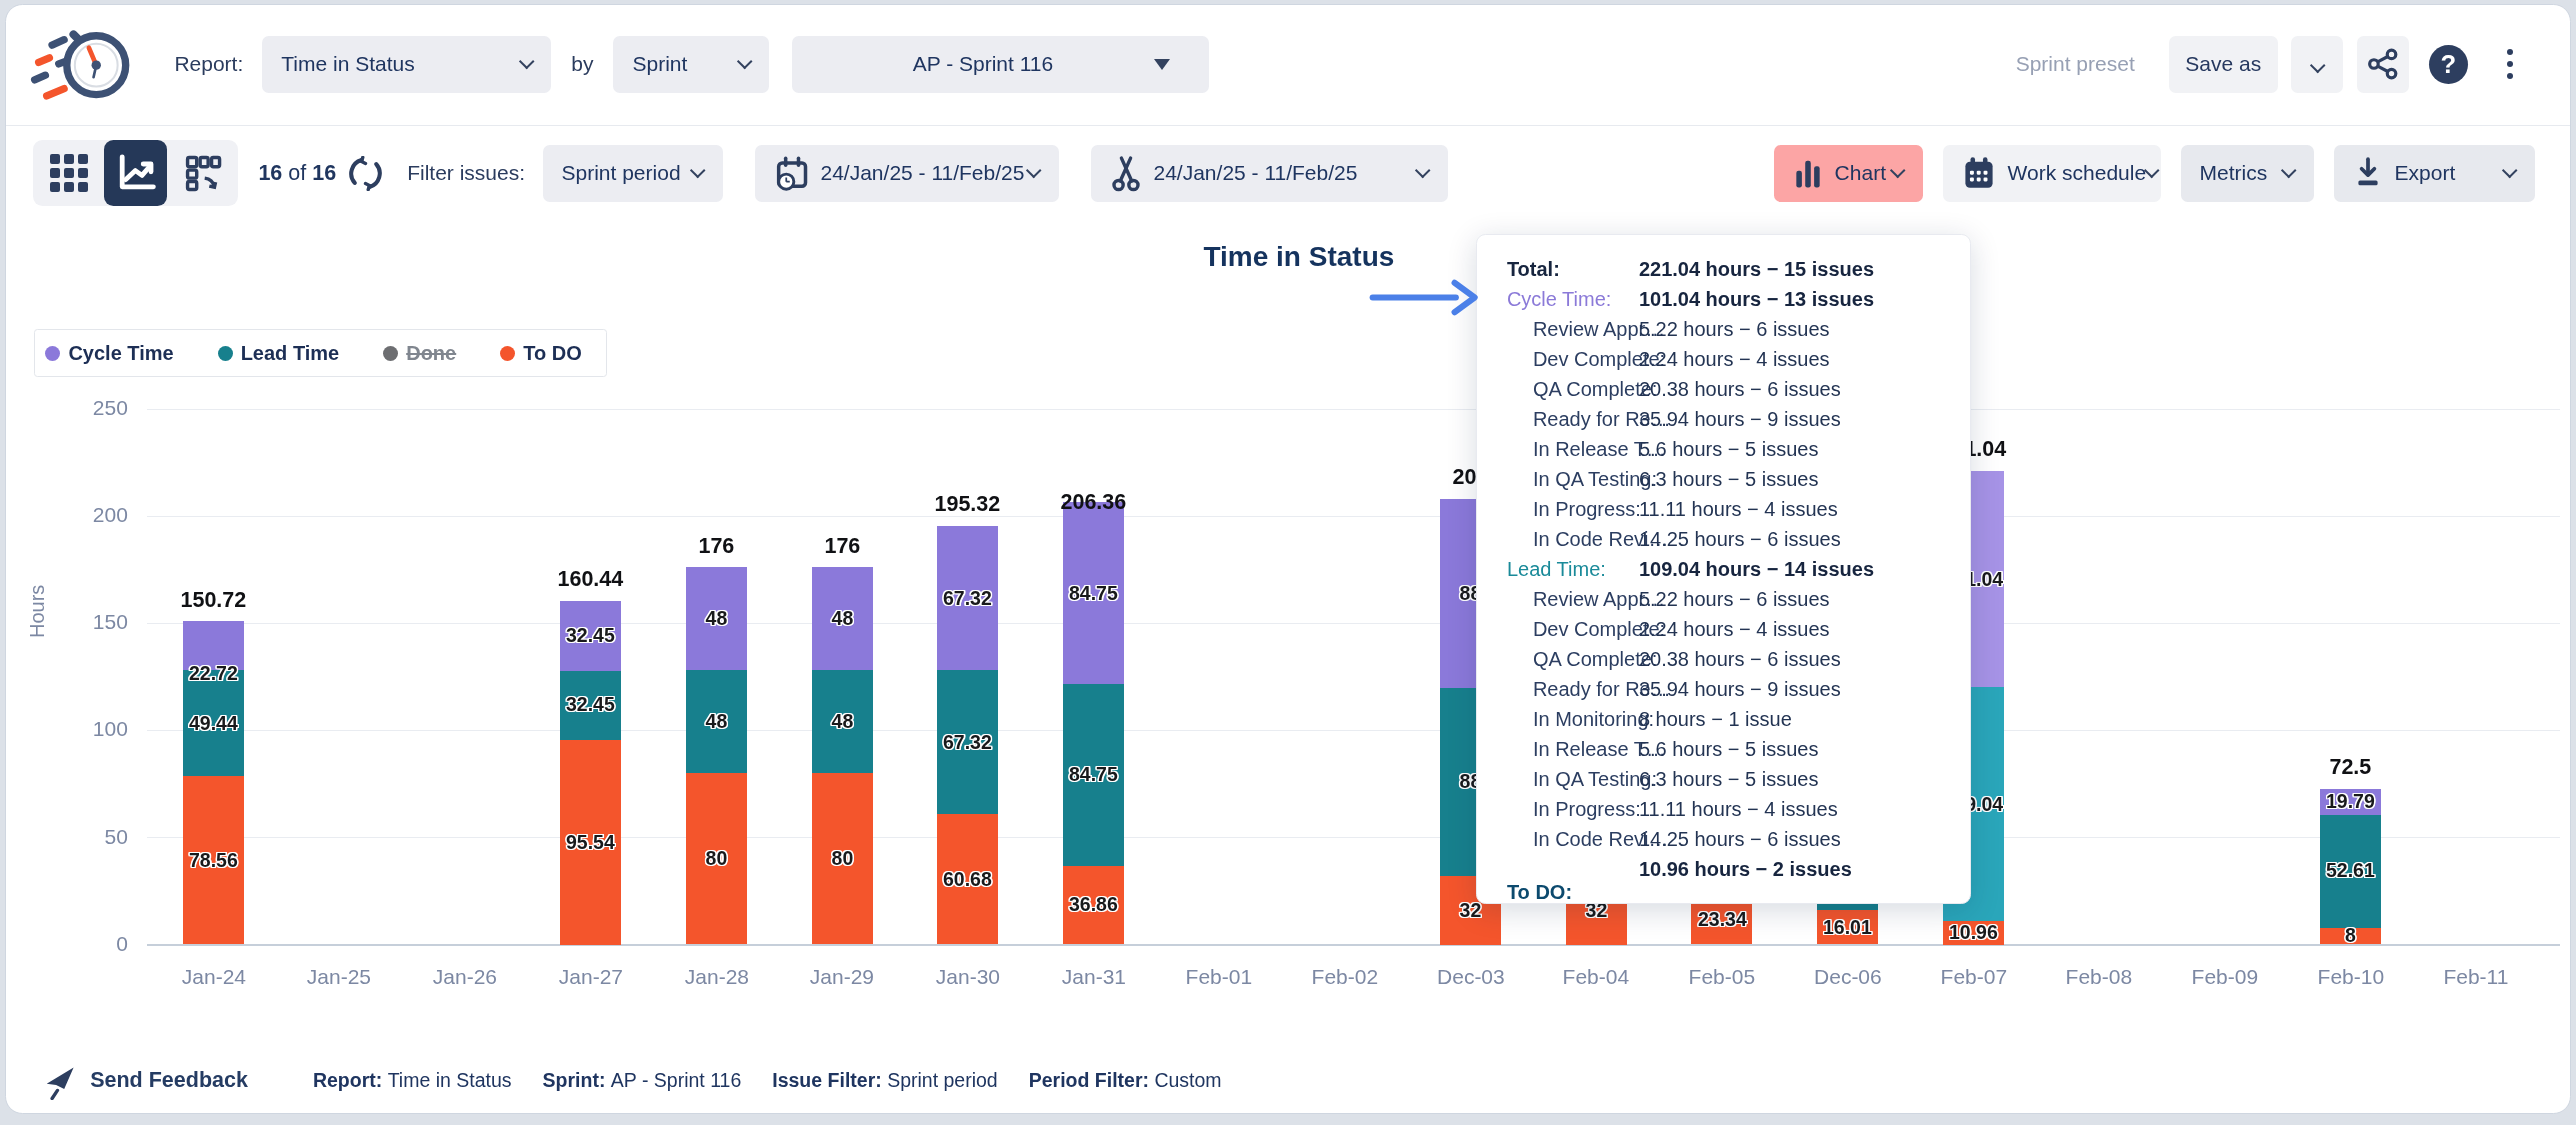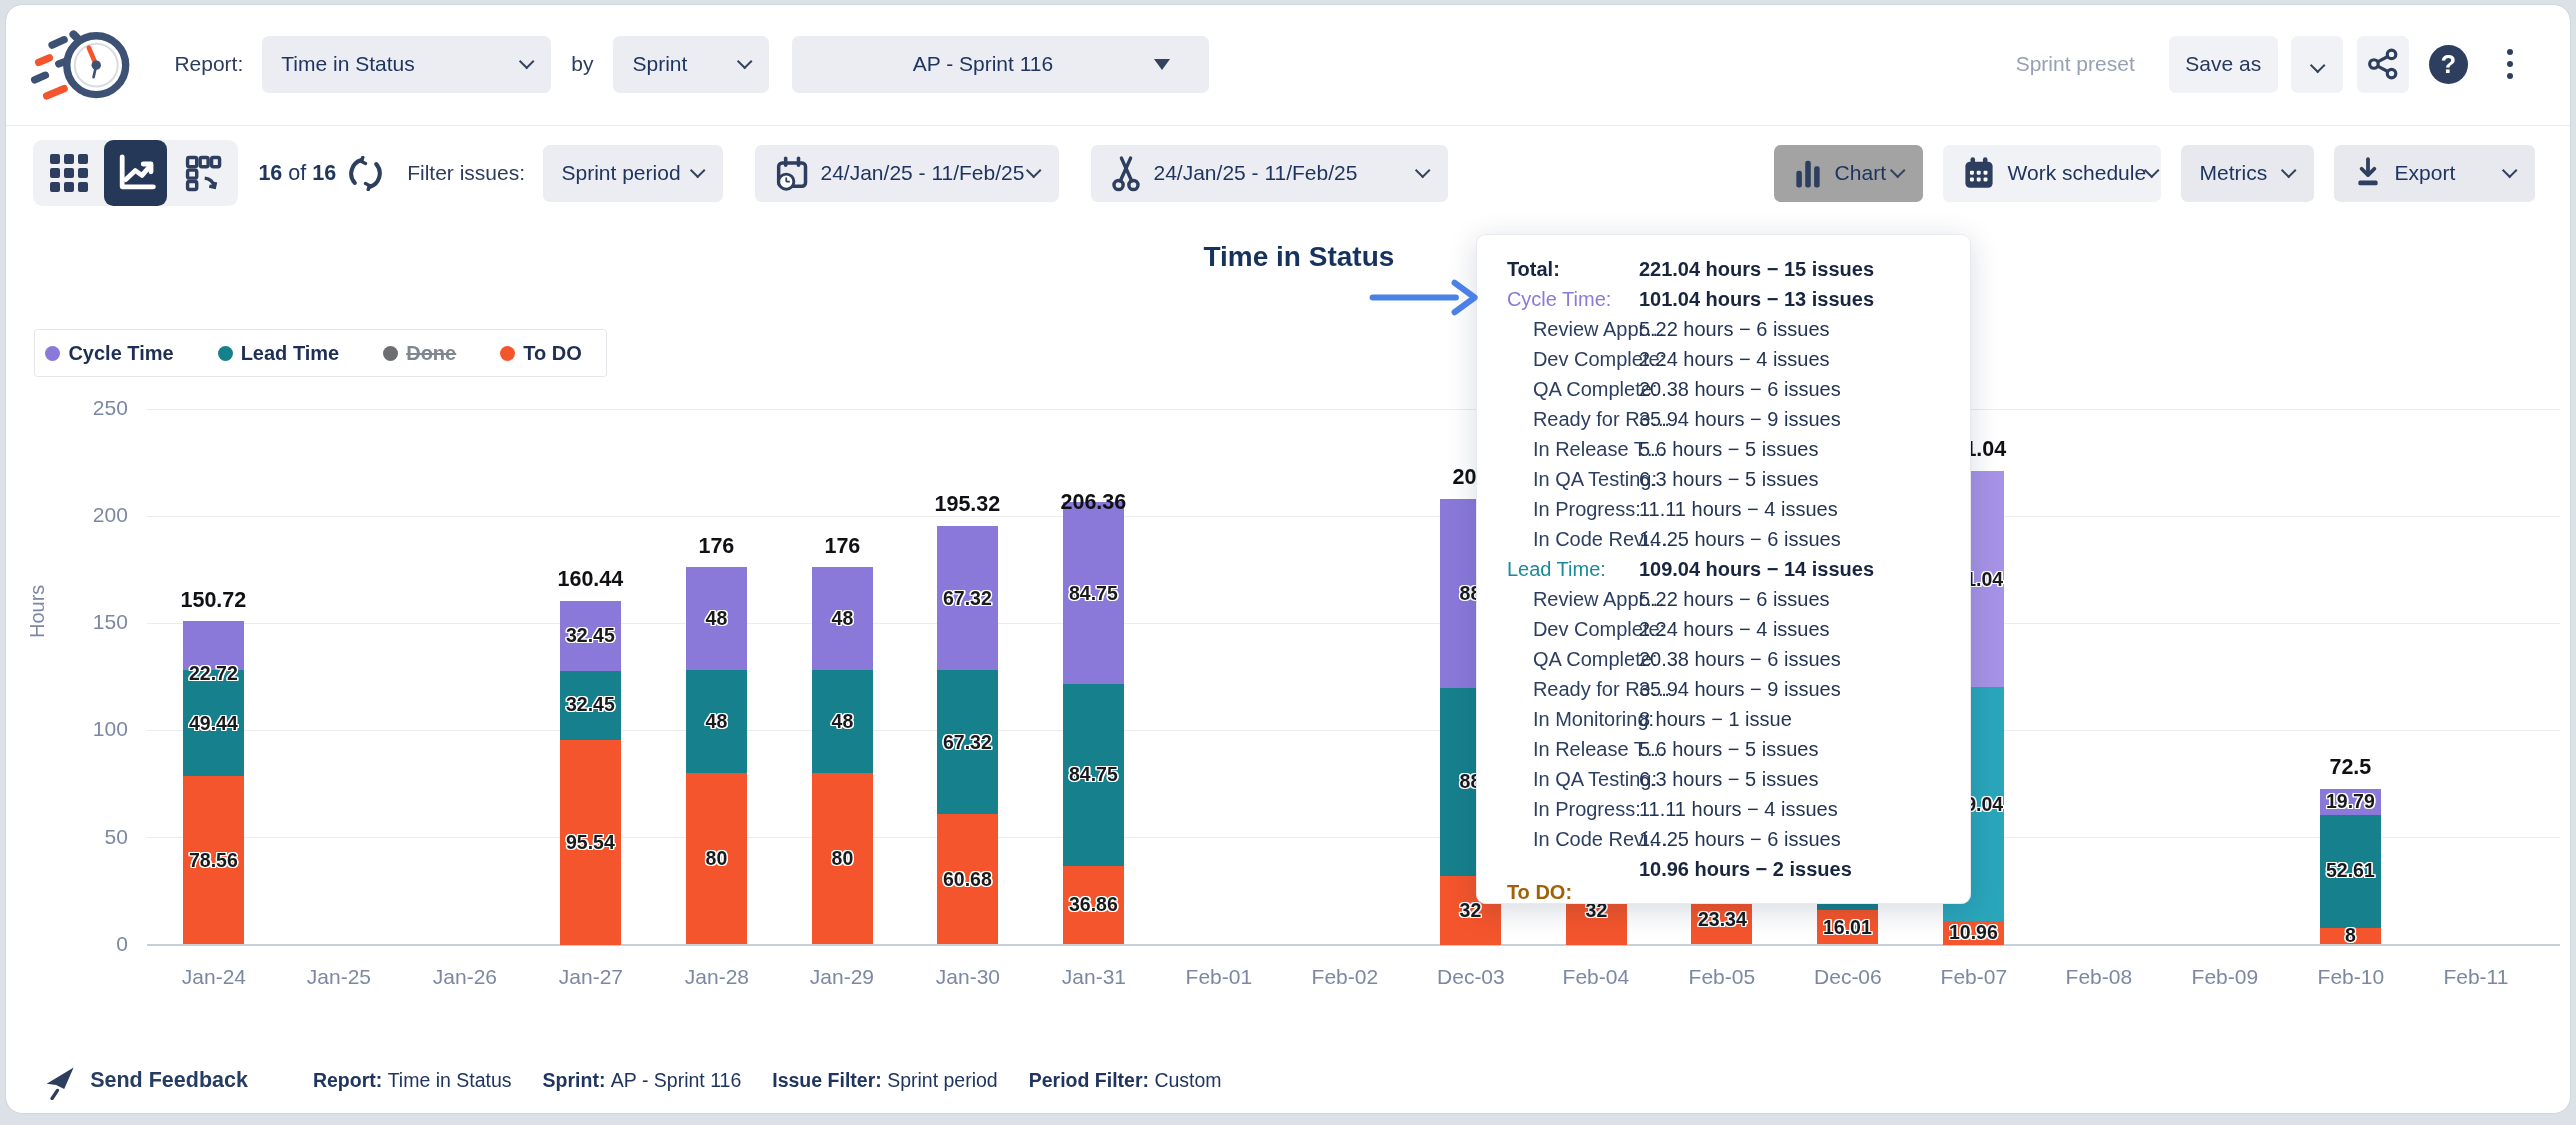--- a/index.html
+++ b/index.html
@@ -244,21 +244,21 @@
           <line x1="18" y1="46" x2="36" y2="6" stroke="#2d3e5f" stroke-width="6" stroke-linecap="round"></line>
           <line x1="38" y1="46" x2="20" y2="6" stroke="#2d3e5f" stroke-width="6" stroke-linecap="round"></line>
         </svg>
       </span>
       <span class="txt">24/Jan/25 - 11/Feb/25</span>
       <span class="chev"></span>
     </button>
 
     <div class="spacer"></div>
 
-    <button class="select" style="width:149px; background:#a3a3a3">
+    <button class="select" style="width:149px; background:#fca5a5">
       <span class="ic">
         <svg width="30" height="34" viewBox="0 0 54 60">
           <rect x="6" y="26" width="10" height="30" rx="4" fill="#2d3e5f"></rect>
           <rect x="22" y="8" width="10" height="48" rx="4" fill="#2d3e5f"></rect>
           <rect x="38" y="18" width="10" height="38" rx="4" fill="#2d3e5f"></rect>
         </svg>
       </span>
       <span class="txt">Chart</span>
       <span class="chev"></span>
     </button>
@@ -520,21 +520,21 @@
         </div>
         <div class="tt-row sub">
           <span>In Progress:</span>
           <span class="val">11.11 hours − 4 issues</span>
         </div>
         <div class="tt-row sub">
           <span>In Code Revi…</span>
           <span class="val">14.25 hours − 6 issues</span>
         </div>
         <div class="tt-row">
-          <span style="color: #a16207; font-weight: 700; margin-top: 46px;">To DO:</span>
+          <span style="color: #0c4a6e; font-weight: 700; margin-top: 46px;">To DO:</span>
           <span class="val" style="font-weight: 700; color: rgb(23, 37, 63);">10.96 hours − 2 issues</span>
         </div>
       </div>
   </div>
 
   <div class="footer">
     <span class="fb">
       <svg width="35" height="38" viewBox="0 0 52 56">
         <path d="M4 32 L44 8 L30 40 L18 34 Z" fill="#2d3e5f"></path>
         <line x1="20" y1="42" x2="12" y2="54" stroke="#2d3e5f" stroke-width="5" stroke-linecap="round"></line>

